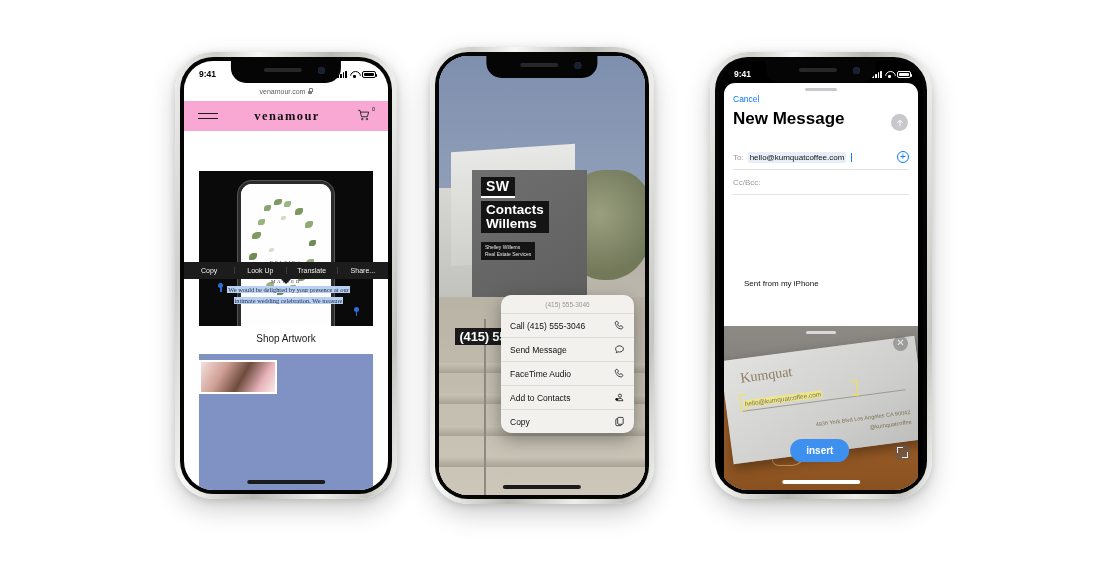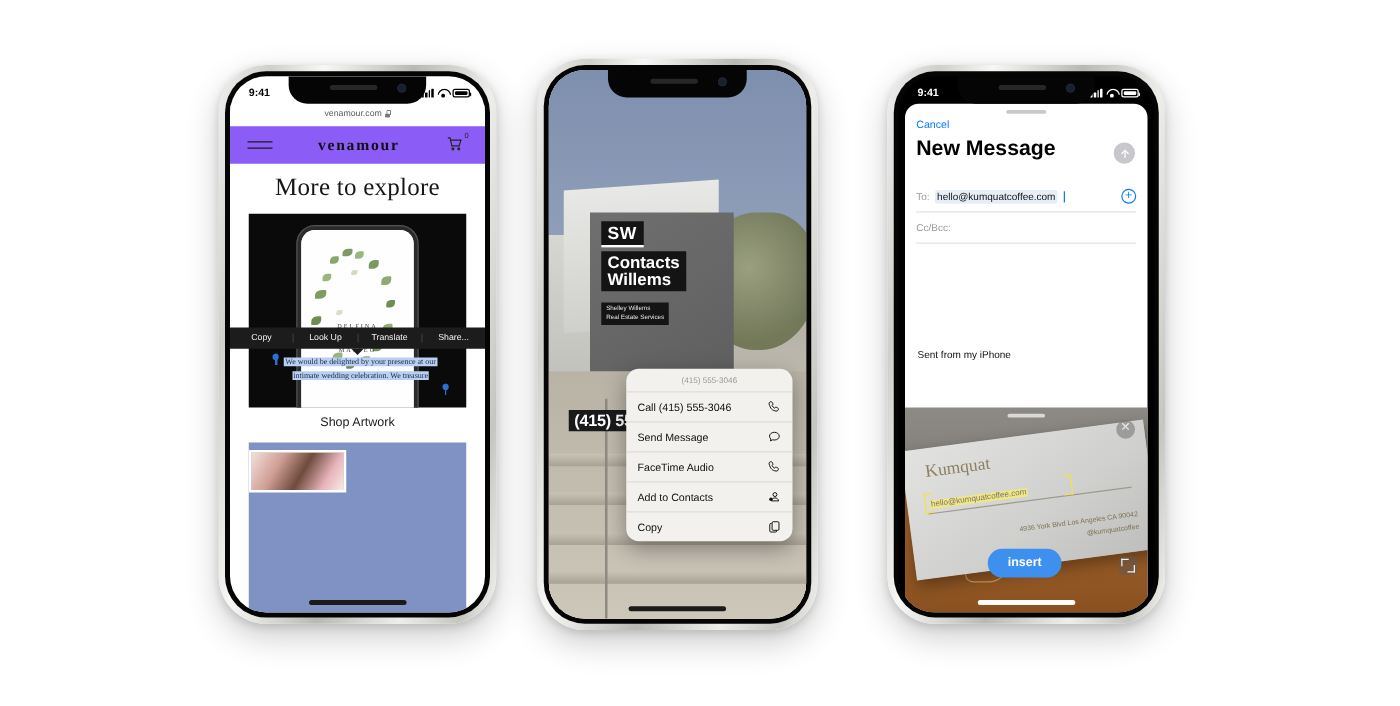--- a/index.html
+++ b/index.html
@@ -78,21 +78,21 @@
     font-size: 7px; color: #5d5d5d; background: #fff;
   }
   .lock { width: 4px; height: 5.5px; position: relative; display:inline-block; }
   .lock::before{content:"";position:absolute;left:0;bottom:0;width:4px;height:3.2px;
     background:#7a7a7a;border-radius:.8px;}
   .lock::after{content:"";position:absolute;left:1px;top:0;width:2px;height:3px;
     border:.8px solid #7a7a7a;border-bottom:none;border-radius:1.2px 1.2px 0 0;}
   .p1 .navbar {
     position: absolute; top: 40px; left: 0; right: 0; height: 30px;
     display: flex; align-items: center; justify-content: space-between;
-    padding: 0 14px; background: #8b5cf6;
+    padding: 0 14px; background: #f9a8d4;
   }
   .hamburger { width: 20px; display: flex; flex-direction: column; gap: 4px; }
   .hamburger span { display:block; height:1.2px; background:#1a1a1a; }
   .wordmark { font-family: "Liberation Serif", serif; font-weight: bold;
     font-size: 12.5px; letter-spacing: 1.4px; color: #111; }
   .cart { position: relative; width: 18px; height: 16px; }
   .cart svg { width: 15px; height: 14px; }
   .cart .cnt { position:absolute; top:-2px; right:-1px; font-size:6px; color:#222; }
   .p1 .heading {
     position:absolute; top: 78px; left:0; right:0; text-align:center;
@@ -231,21 +231,21 @@
     border-bottom:.8px solid #e2e2e5; font-size:8px;
   }
   .p3 .flabel { color:#9a9a9f; }
   .p3 .fval { color:#111; position:relative; }
   .p3 .fval.token { background:#e8eef7; border-radius:2px; padding:1px 2px; }
   .p3 .caret { display:inline-block; width:1px; height:9px; background:#0a7cff;
     vertical-align:-1px; margin-left:1px; }
   .p3 .plus { position:absolute; right:0; width:12px; height:12px; border-radius:50%;
     border:1.1px solid #0a7cff; color:#0a7cff; font-size:10px; line-height:9px;
     text-align:center; }
-  .p3 .sig { position:absolute; left:10px; top:196px; font-size:8px; color:#111; }
+  .p3 .sig { position:absolute; left:20px; top:196px; font-size:8px; color:#111; }
   .p3 .camtray { position:absolute; left:5px; right:5px; top:265px; bottom:0;
     overflow:hidden; border-radius:0 0 11px 11px;
     background:linear-gradient(#8d8a85,#6e6a63); }
   .p3 .traygrab { position:absolute; top:5px; left:50%; transform:translateX(-50%);
     width:30px; height:3px; border-radius:2px; background:#e7e7e7; opacity:.85; z-index:12; }
   .p3 .tablewood { position:absolute; left:0; right:0; bottom:0; height:58%;
     background:linear-gradient(#a4652c,#8a5120); }
   .p3 .bizcard {
     position:absolute; left:2px; top:22px; width:196px; height:104px;
     background:linear-gradient(150deg,#e2e2e0,#cfcfcd 60%,#bdbdbb);
@@ -327,21 +327,20 @@
         <span class="cart">
           <svg viewBox="0 0 24 24" fill="none" stroke="#222" stroke-width="1.6">
             <path d="M3 4h3l2.5 11h10L21 7H6.5"></path>
               <circle cx="10" cy="19" r="1.3"></circle>
               <circle cx="18" cy="19" r="1.3"></circle>
           </svg>
           <span class="cnt">0</span>
         </span>
       </div>
 
-      <div class="heading">More to explore</div>
 
       <div class="hero">
         <div class="minifone">
           <div class="mscreen">
             <div class="mnotch"></div>
             <div class="invite">
               <div class="wreath">
                 <span class="leaf" style="left:6%;top:30%;width:9px;height:7px;background:#7f9b63;"></span>
                 <span class="leaf" style="left:14%;top:20%;width:7px;height:6px;background:#9ab47e;"></span>
                 <span class="leaf" style="left:3%;top:46%;width:8px;height:7px;background:#6e8c55;"></span>

